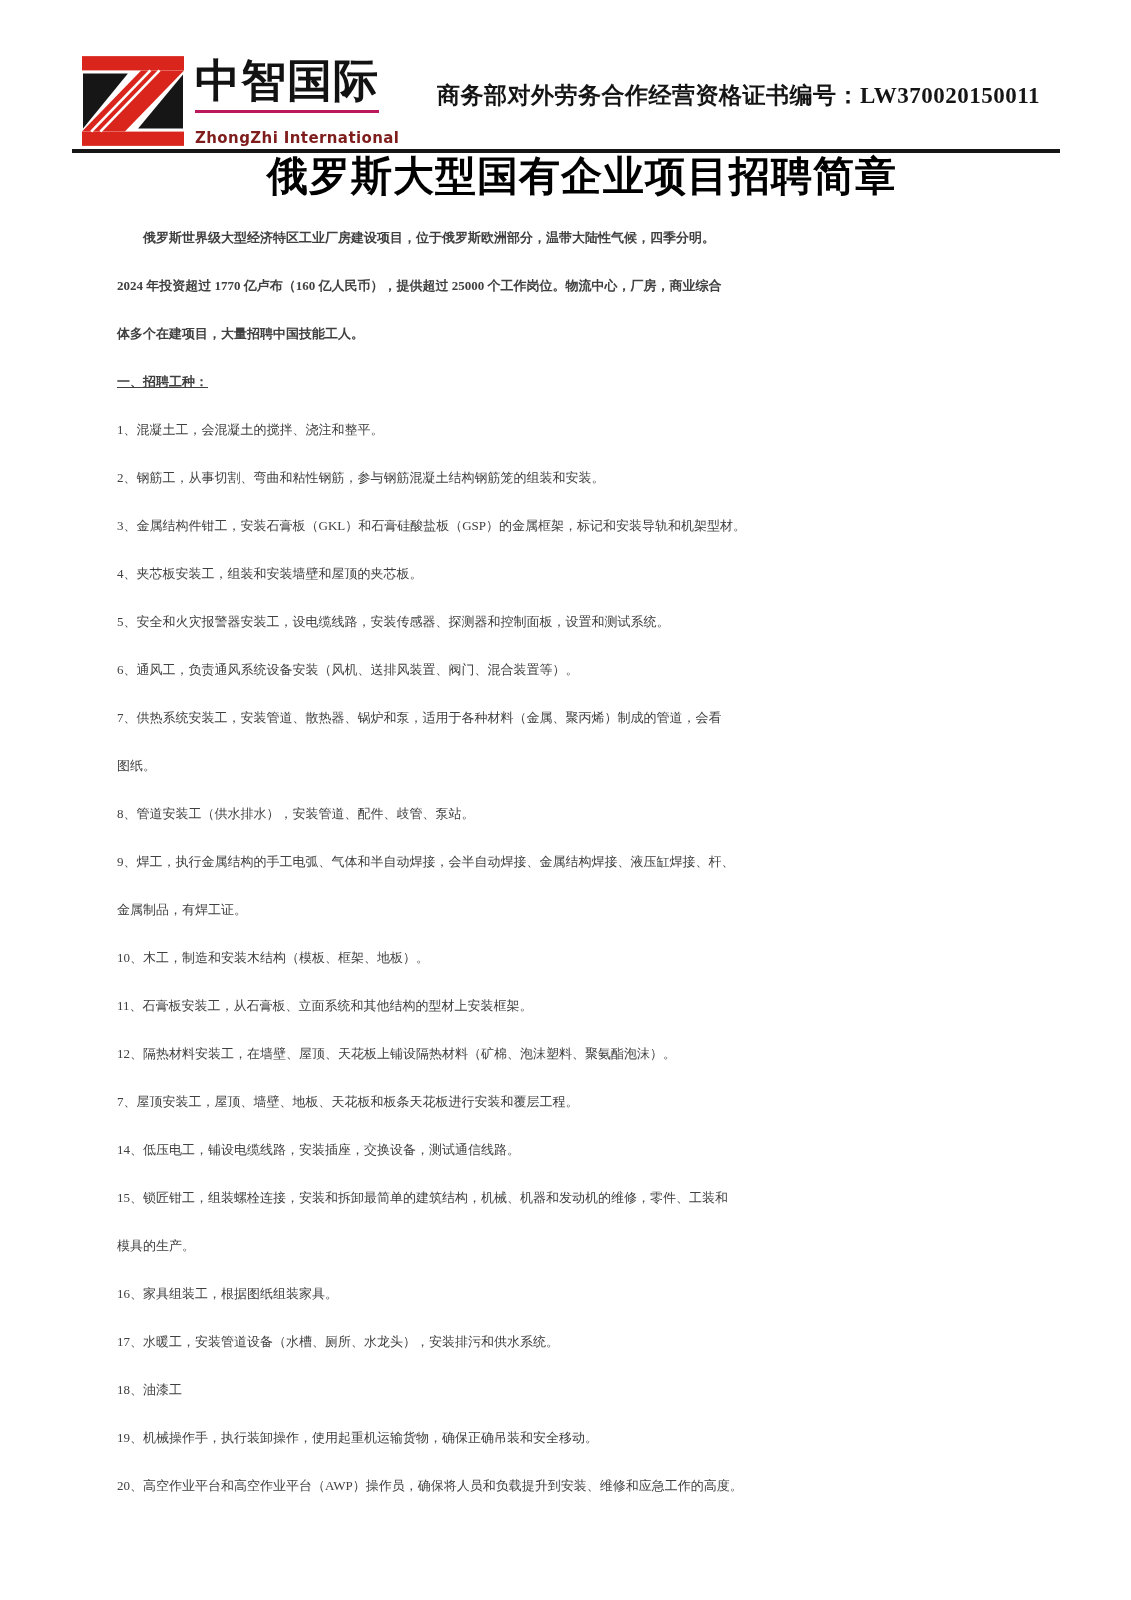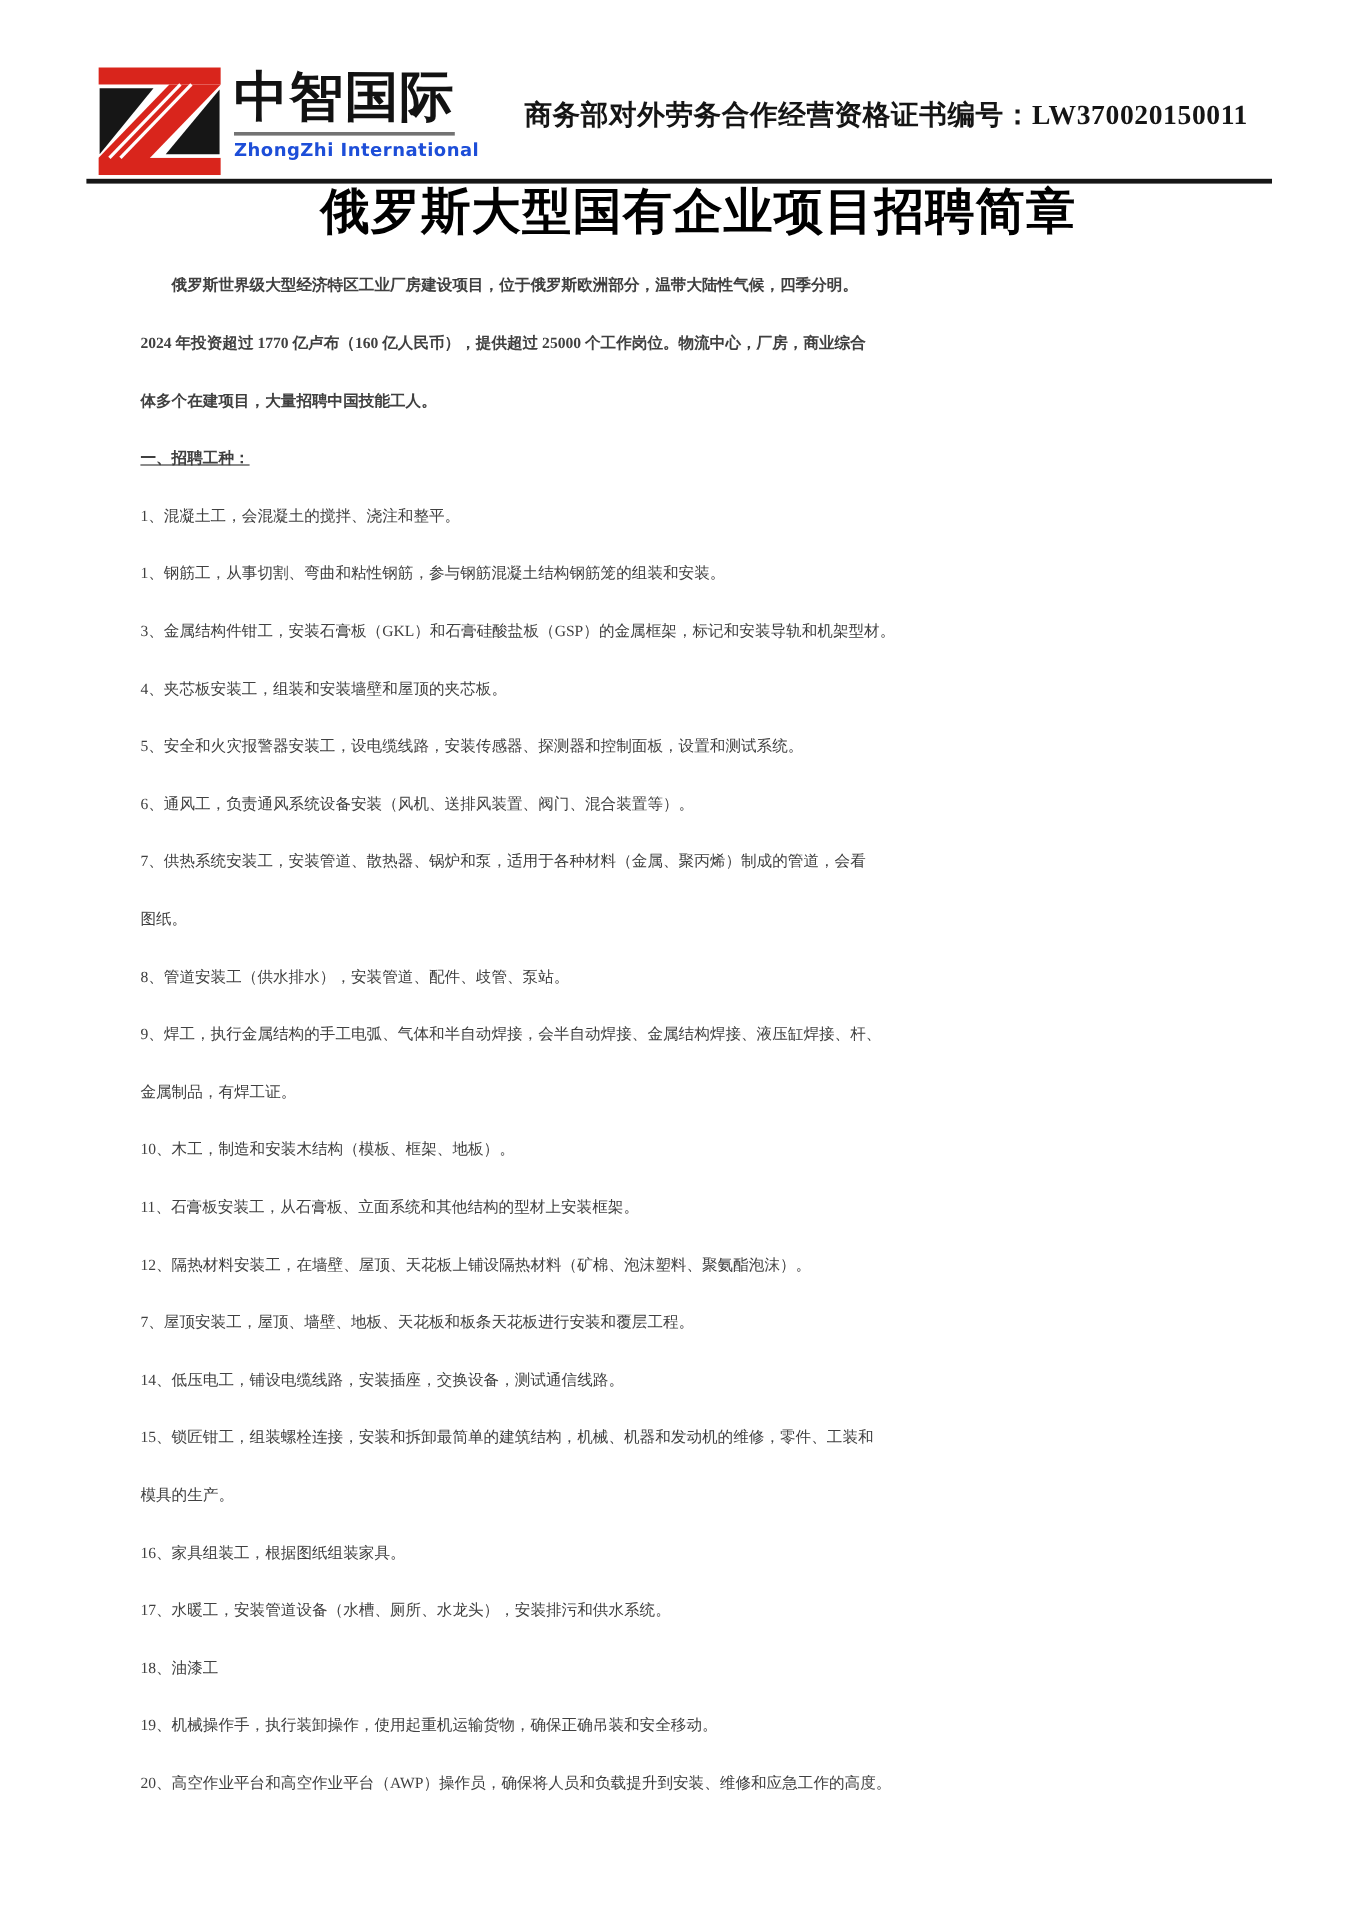--- a/index.html
+++ b/index.html
@@ -24,31 +24,31 @@
   }
   .z-icon { width: 102px; height: 90px; display: block; }
   .brand { margin-left: 11px; padding-top: 2px; }
   .brand-cn {
     font-family: "DejaVu Sans", "Liberation Sans", sans-serif;
     font-weight: 900;
     font-size: 45px;
     line-height: 1.02;
     letter-spacing: 1px;
     color: #121212;
-    border-bottom: 3px solid #737373;
+    border-bottom: 3px solid #be185d;
     padding-bottom: 6px;
     display: inline-block;
   }
   .brand-en {
     font-family: "DejaVu Sans", "Liberation Sans", sans-serif;
     font-weight: 800;
     font-size: 15px;
     letter-spacing: 0.4px;
-    margin-top: 3px;
-    color: #1d4ed8;
+    margin-top: 16px;
+    color: #7f1d1d;
   }
   .credentials {
     position: absolute;
     left: 437px;
     top: 64px;
     font-weight: bold;
     color: #151515;
   }
   .cred-line1 { font-size: 23px; letter-spacing: 1px; }
   .cred-line2 { font-size: 23px; margin-top: 16px; letter-spacing: 0.5px; }
@@ -121,21 +121,21 @@
   <div class="divider"></div>
 
   <div class="doc-body">
     <h1 class="title">俄罗斯大型国有企业项目招聘简章</h1>
     <p class="line intro">俄罗斯世界级大型经济特区工业厂房建设项目，位于俄罗斯欧洲部分，温带大陆性气候，四季分明。
 2024 年投资超过 1770 亿卢布（160 亿人民币），提供超过 25000 个工作岗位。物流中心，厂房，商业综合
 体多个在建项目，大量招聘中国技能工人。</p>
     <p class="line section-heading">一、招聘工种：</p>
     <div>
         <p class="line job">1、混凝土工，会混凝土的搅拌、浇注和整平。</p>
-        <p class="line job">1、钢筋工，从事切割、弯曲和粘性钢筋，参与钢筋混凝土结构钢筋笼的组装和安装。</p>
+        <p class="line job">2、钢筋工，从事切割、弯曲和粘性钢筋，参与钢筋混凝土结构钢筋笼的组装和安装。</p>
         <p class="line job">3、金属结构件钳工，安装石膏板（GKL）和石膏硅酸盐板（GSP）的金属框架，标记和安装导轨和机架型材。</p>
         <p class="line job">4、夹芯板安装工，组装和安装墙壁和屋顶的夹芯板。</p>
         <p class="line job">5、安全和火灾报警器安装工，设电缆线路，安装传感器、探测器和控制面板，设置和测试系统。</p>
         <p class="line job">6、通风工，负责通风系统设备安装（风机、送排风装置、阀门、混合装置等）。</p>
         <p class="line job">7、供热系统安装工，安装管道、散热器、锅炉和泵，适用于各种材料（金属、聚丙烯）制成的管道，会看
 图纸。</p>
         <p class="line job">8、管道安装工（供水排水），安装管道、配件、歧管、泵站。</p>
         <p class="line job">9、焊工，执行金属结构的手工电弧、气体和半自动焊接，会半自动焊接、金属结构焊接、液压缸焊接、杆、
 金属制品，有焊工证。</p>
         <p class="line job">10、木工，制造和安装木结构（模板、框架、地板）。</p>

